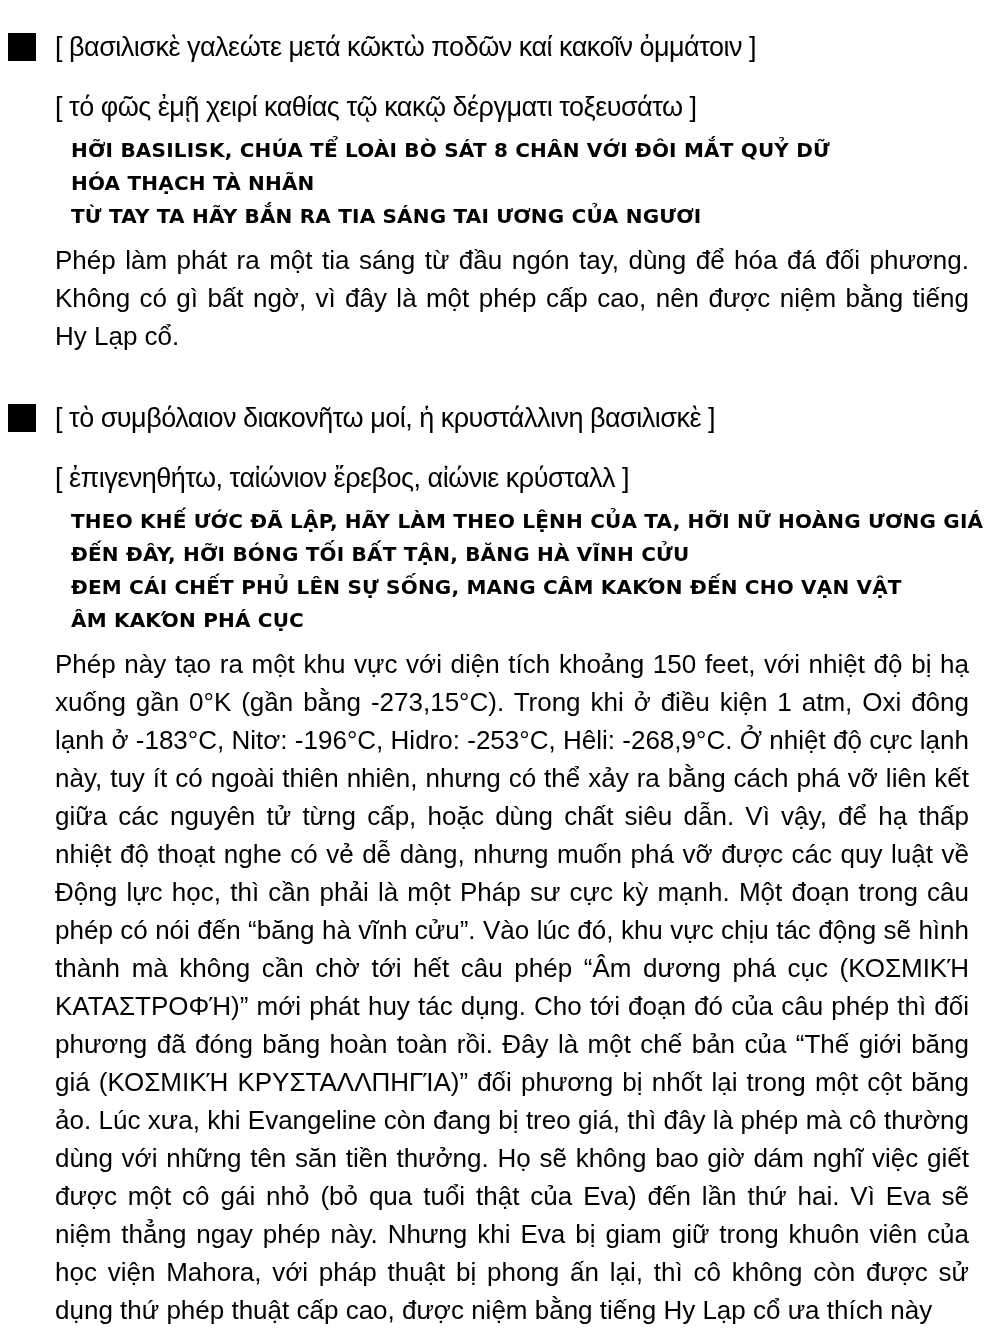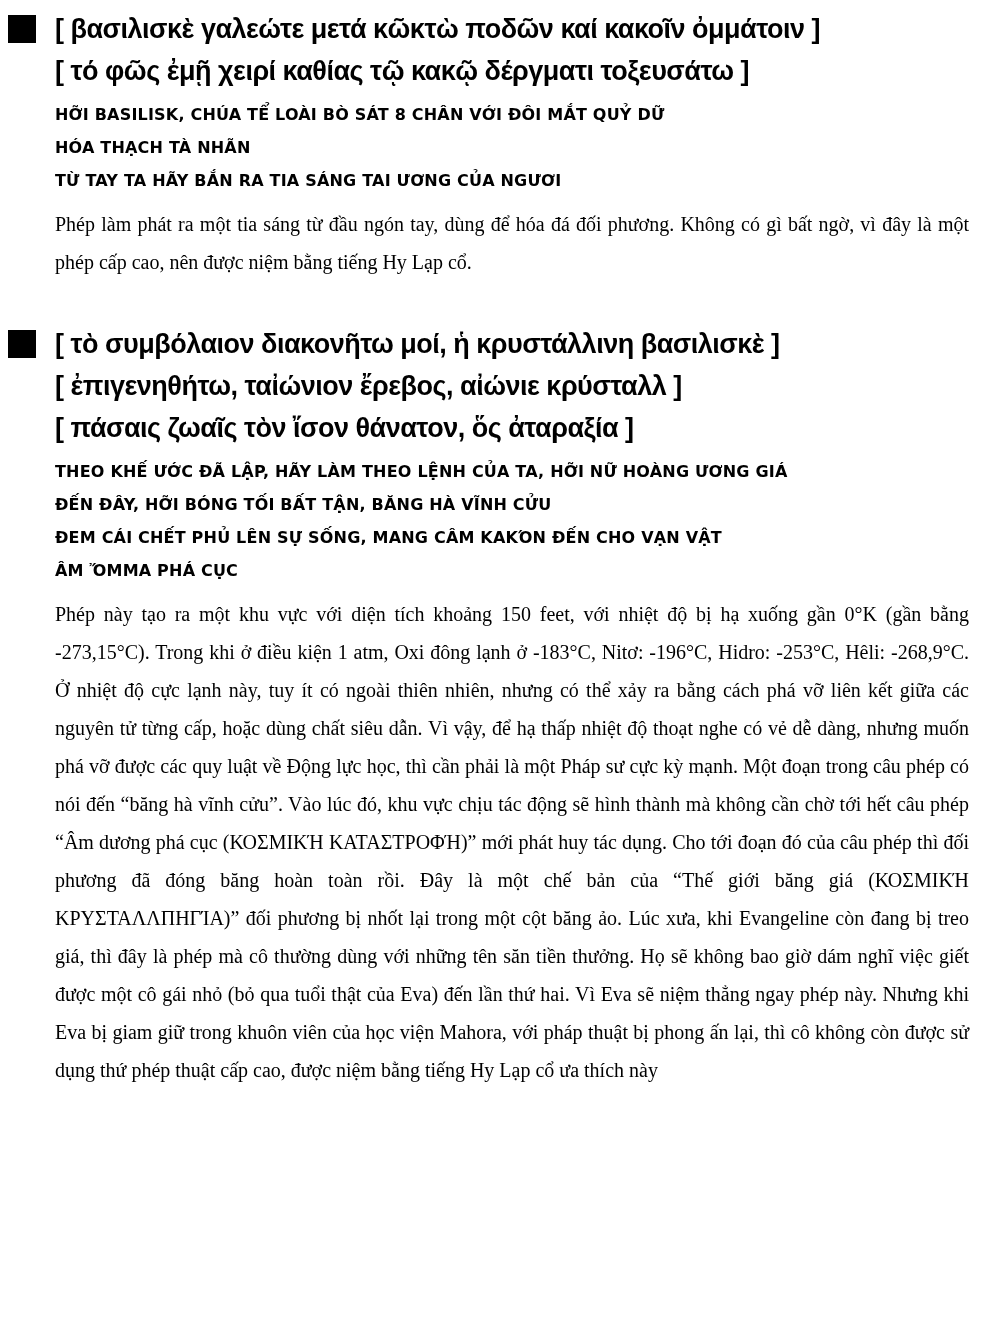--- a/index.html
+++ b/index.html
@@ -24,41 +24,43 @@
     left: -47px;
     top: 7px;
     width: 28px;
     height: 28px;
     background: #000000;
     display: block;
   }
   .greek-block { }
   .greek-line {
     font-family: "Liberation Sans", sans-serif;
-    font-weight: 700;
+    font-weight: 400;
     font-size: 27px;
     line-height: 42px;
     letter-spacing: -0.5px;
     white-space: nowrap;
+    margin-top: 18px;
   }
   .caps-block {
     margin-top: 6px;
   }
   .caps-line {
     font-family: "DejaVu Sans", sans-serif;
     font-weight: 700;
-    font-size: 16px;
+    font-size: 20px;
     line-height: 33px;
     letter-spacing: 0.2px;
     white-space: nowrap;
+    margin-left: 16px;
   }
   .desc {
     margin: 8px 0 0 0;
-    font-family: Liberation Serif, serif;
-    font-size: 20px;
+    font-family: Liberation Sans, sans-serif;
+    font-size: 26px;
     line-height: 38px;
     text-align: justify;
   }
 </style>
 </head>
 <body>
 
 <section class="spell">
   <span class="bullet"></span>
   <div class="greek-block">
@@ -71,22 +73,21 @@
       <div class="caps-line">TỪ TAY TA HÃY BẮN RA TIA SÁNG TAI ƯƠNG CỦA NGƯƠI</div>
     </div>
   <p class="desc">Phép làm phát ra một tia sáng từ đầu ngón tay, dùng để hóa đá đối phương. Không có gì bất ngờ, vì đây là một phép cấp cao, nên được niệm bằng tiếng Hy Lạp cổ.</p>
 </section>
 
 <section class="spell">
   <span class="bullet"></span>
   <div class="greek-block">
       <div class="greek-line">[ τὸ συμβόλαιον διακονῆτω μοί, ἡ κρυστάλλινη βασιλισκὲ ]</div>
       <div class="greek-line">[ ἐπιγενηθήτω, ταἰώνιον ἔρεβος, αἰώνιε κρύσταλλ ]</div>
-      <div class="greek-line">[ πάσαις ζωαῖς τὸν ἴσον θάνατον, ὅς ἀταραξία ]</div>
     </div>
   <div class="caps-block">
       <div class="caps-line">THEO KHẾ ƯỚC ĐÃ LẬP, HÃY LÀM THEO LỆNH CỦA TA, HỠI NỮ HOÀNG ƯƠNG GIÁ</div>
       <div class="caps-line">ĐẾN ĐÂY, HỠI BÓNG TỐI BẤT TẬN, BĂNG HÀ VĨNH CỬU</div>
       <div class="caps-line">ĐEM CÁI CHẾT PHỦ LÊN SỰ SỐNG, MANG CÂM ΚΑΚΌΝ ĐẾN CHO VẠN VẬT</div>
-      <div class="caps-line">ÂM ὌΜΜΑ PHÁ CỤC</div>
+      <div class="caps-line">ÂM ΚΑΚΌΝ PHÁ CỤC</div>
     </div>
   <p class="desc">Phép này tạo ra một khu vực với diện tích khoảng 150 feet, với nhiệt độ bị hạ xuống gần 0°K (gần bằng -273,15°C). Trong khi ở điều kiện 1 atm, Oxi đông lạnh ở -183°C, Nitơ: -196°C, Hidro: -253°C, Hêli: -268,9°C. Ở nhiệt độ cực lạnh này, tuy ít có ngoài thiên nhiên, nhưng có thể xảy ra bằng cách phá vỡ liên kết giữa các nguyên tử từng cấp, hoặc dùng chất siêu dẫn. Vì vậy, để hạ thấp nhiệt độ thoạt nghe có vẻ dễ dàng, nhưng muốn phá vỡ được các quy luật về Động lực học, thì cần phải là một Pháp sư cực kỳ mạnh. Một đoạn trong câu phép có nói đến “băng hà vĩnh cửu”. Vào lúc đó, khu vực chịu tác động sẽ hình thành mà không cần chờ tới hết câu phép “Âm dương phá cục (ΚΟΣΜΙΚΉ ΚΑΤΑΣΤΡΟΦΉ)” mới phát huy tác dụng. Cho tới đoạn đó của câu phép thì đối phương đã đóng băng hoàn toàn rồi. Đây là một chế bản của “Thế giới băng giá (ΚΟΣΜΙΚΉ ΚΡΥΣΤΑΛΛΠΗΓΊΑ)” đối phương bị nhốt lại trong một cột băng ảo. Lúc xưa, khi Evangeline còn đang bị treo giá, thì đây là phép mà cô thường dùng với những tên săn tiền thưởng. Họ sẽ không bao giờ dám nghĩ việc giết được một cô gái nhỏ (bỏ qua tuổi thật của Eva) đến lần thứ hai. Vì Eva sẽ niệm thẳng ngay phép này. Nhưng khi Eva bị giam giữ trong khuôn viên của học viện Mahora, với pháp thuật bị phong ấn lại, thì cô không còn được sử dụng thứ phép thuật cấp cao, được niệm bằng tiếng Hy Lạp cổ ưa thích này</p>
 </section>
 
 </body></html>

